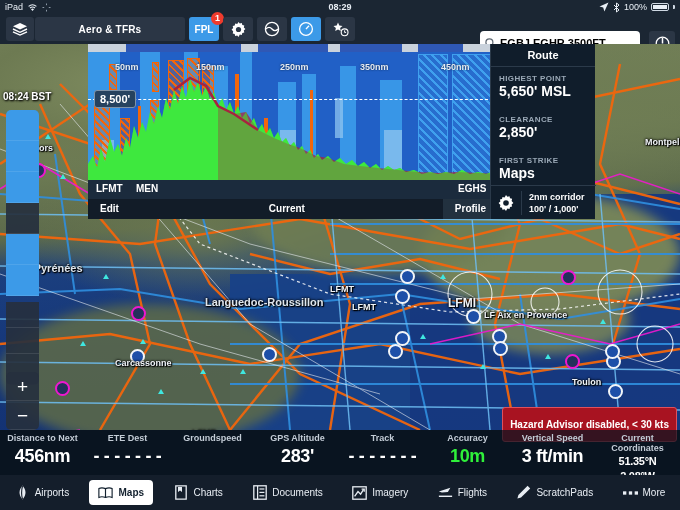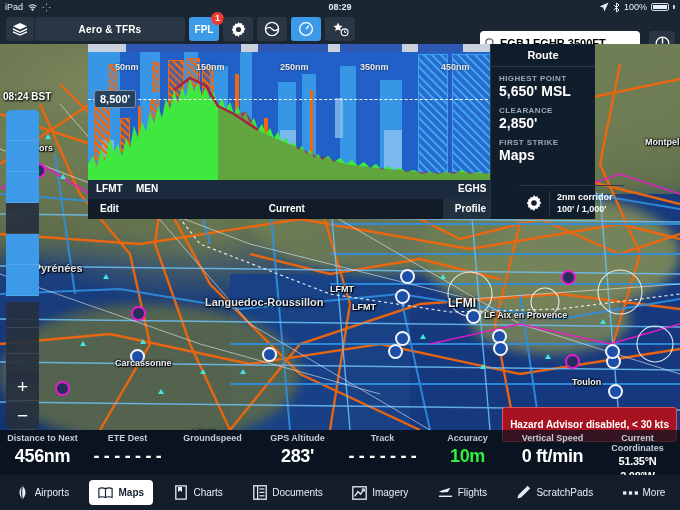--- a/index.html
+++ b/index.html
@@ -205,26 +205,26 @@
   #routepanel {
     position: absolute; left: 490px; top: 44px; width: 105px; height: 175px;
     background: #101d2b; border-left: 1px solid #2b3a4a;
   }
   #routepanel .rp-title {
     height: 23px; line-height: 23px; text-align: center;
     color: #fff; font-size: 11px; font-weight: bold;
     border-bottom: 1px solid #2b3a4a;
   }
   #routepanel .rp-body { padding: 7px 8px 0 8px; }
-  .rp-k { color: #9aa8b6; font-size: 8px; font-weight: bold; letter-spacing: .4px; margin-top: 7px; }
+  .rp-k { color: #9aa8b6; font-size: 8px; font-weight: bold; letter-spacing: .4px; margin-top: 16px; }
   .rp-k:first-child { margin-top: 0; }
   .rp-v { color: #ffffff; font-size: 14px; font-weight: bold; margin-top: 0px; }
   #rp-foot {
     position: absolute; bottom: 0; left: 0; width: 105px; height: 34px;
-    border-top: 1px solid #2b3a4a; display: flex; align-items: center; margin-left: 28px;
+    border-top: 1px solid #2b3a4a; display: flex; align-items: center;
   }
   #rp-foot .gear { width: 30px; display: flex; justify-content: center; }
   #rp-foot .corr { border-left: 1px solid #2b3a4a; padding-left: 7px; color: #fff; font-size: 9px; font-weight: bold; line-height: 12px; }
 
   
   #hazard {
     position: absolute; right: 3px; top: 407px;
     background: #a81321; border: 1px solid #e0505c; border-radius: 3px;
     color: #fff; font-size: 10px; font-weight: bold;
     padding: 11px 7px;
@@ -676,21 +676,21 @@
       <div class="dcell">
         <div class="dk">Track</div>
         <div class="dv">- - - - - - -</div>
       </div>
       <div class="dcell">
         <div class="dk">Accuracy</div>
         <div class="dv green">10m</div>
       </div>
       <div class="dcell">
         <div class="dk">Vertical Speed</div>
-        <div class="dv">0 ft/min</div>
+        <div class="dv">3 ft/min</div>
       </div>
       <div class="dcell">
         <div class="dk">Current Coordinates</div>
         <div class="dv small">51.35°N</div>
         <div class="dv small">2.08°W</div>
       </div>
     </div>
 
   <div id="tabbar">
       <div class="tab">

